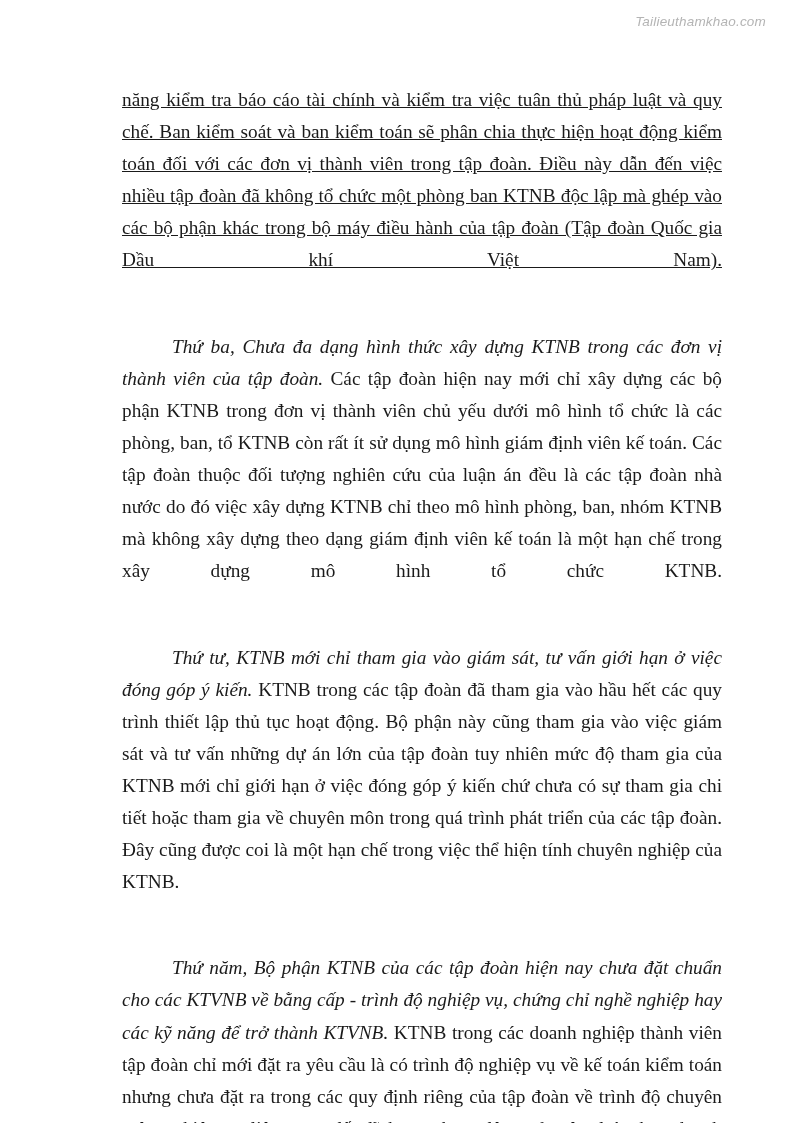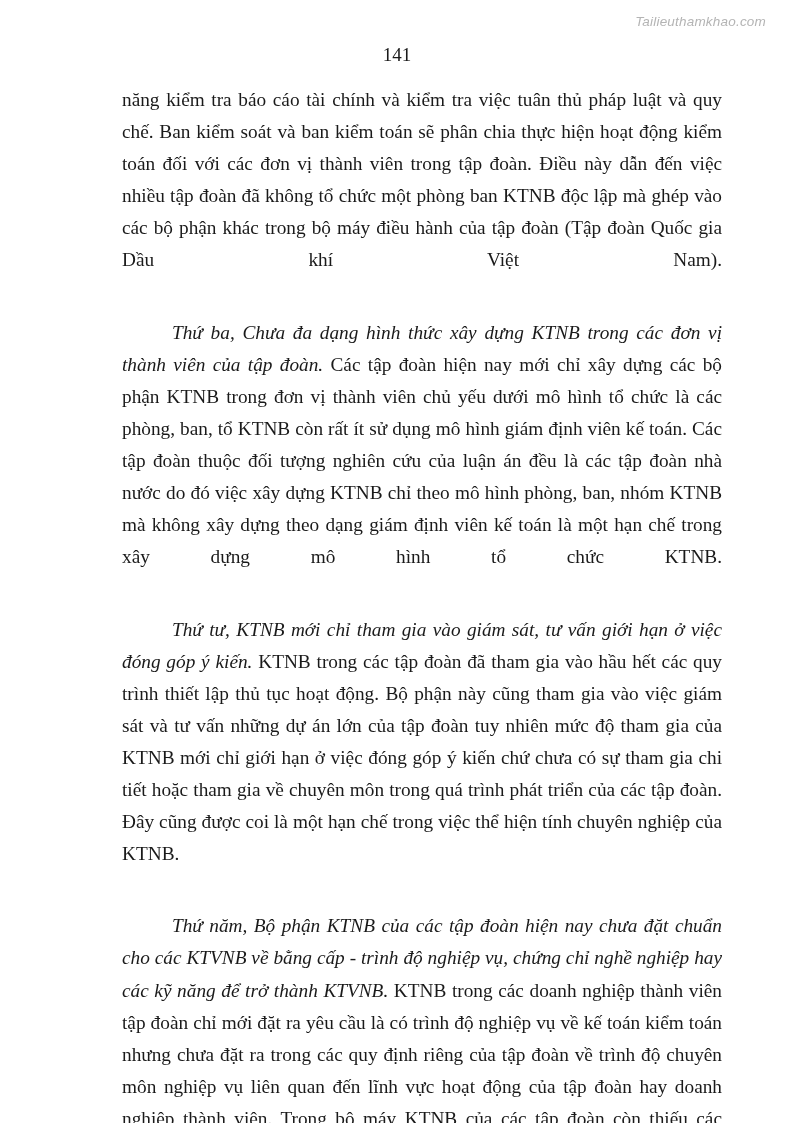--- a/index.html
+++ b/index.html
@@ -58,46 +58,46 @@
     font-size: 19.3px;
     line-height: 32.1px;
     text-align: justify;
     text-justify: inter-word;
     text-indent: 50px;
     hyphens: none;
     word-spacing: 0px;
   }
 
   p.para + p.para {
-    margin-top: 8px;
+    margin-top: 22px;
   }
 
   p.para.first {
     text-indent: 0;
+    text-decoration: underline;
   }
 
   .it {
     font-style: italic;
   }
 
   
   p.para::after {
     content: "";
     display: inline-block;
     width: 100%;
   }
 </style>
 </head>
 <body>
 
 <div class="page">
 
   <div class="watermark">Tailieuthamkhao.com</div>
 
-  <div class="page-number">141</div>
 
   <div class="content">
 
     <p class="para first">
       <span class="reg">năng kiểm tra báo cáo tài chính và kiểm tra việc tuân thủ pháp luật và quy chế. Ban kiểm soát và ban kiểm toán sẽ phân chia thực hiện hoạt động kiểm toán đối với các đơn vị thành viên trong tập đoàn. Điều này dẫn đến việc nhiều tập đoàn đã không tổ chức một phòng ban KTNB độc lập mà ghép vào các bộ phận khác trong bộ máy điều hành của tập đoàn (Tập đoàn Quốc gia Dầu khí Việt Nam).</span>
     </p>
 
     <p class="para">
       <span class="it">Thứ ba, Chưa đa dạng hình thức xây dựng KTNB trong các đơn vị thành viên của tập đoàn.</span><span class="reg"> Các tập đoàn hiện nay mới chỉ xây dựng các bộ phận KTNB trong đơn vị thành viên chủ yếu dưới mô hình tổ chức là các phòng, ban, tổ KTNB còn rất ít sử dụng mô hình giám định viên kế toán. Các tập đoàn thuộc đối tượng nghiên cứu của luận án đều là các tập đoàn nhà nước do đó việc xây dựng KTNB chỉ theo mô hình phòng, ban, nhóm KTNB mà không xây dựng theo dạng giám định viên kế toán là một hạn chế trong xây dựng mô hình tổ chức KTNB.</span>
     </p>

